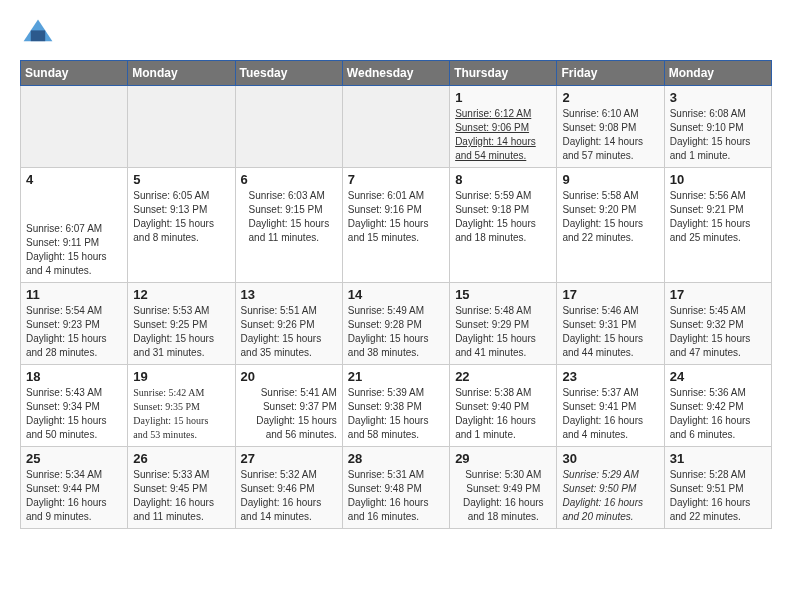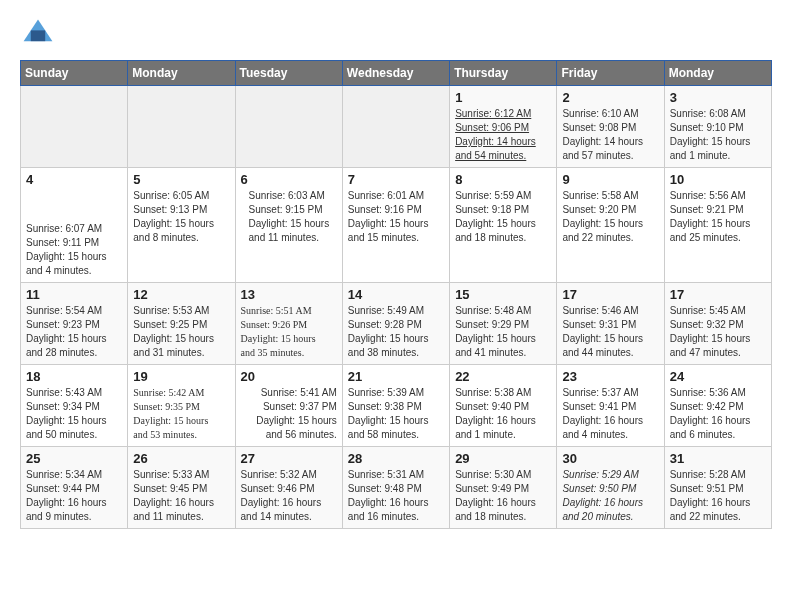--- a/index.html
+++ b/index.html
@@ -214,21 +214,21 @@
         </td>
         <td>
           <span class="day-number">12</span>
           <div class="day-info" style="white-space: pre-line;">Sunrise: 5:53 AM
 Sunset: 9:25 PM
 Daylight: 15 hours
 and 31 minutes.</div>
         </td>
         <td>
           <span class="day-number">13</span>
-          <div class="day-info" style="white-space: pre-line; font-family: Liberation Serif, serif;">Sunrise: 5:51 AM
+          <div class="day-info" style="white-space: pre-line;">Sunrise: 5:51 AM
 Sunset: 9:26 PM
 Daylight: 15 hours
 and 35 minutes.</div>
         </td>
         <td>
           <span class="day-number">14</span>
           <div class="day-info" style="white-space: pre-line;">Sunrise: 5:49 AM
 Sunset: 9:28 PM
 Daylight: 15 hours
 and 38 minutes.</div>
@@ -330,21 +330,21 @@
         </td>
         <td>
           <span class="day-number">28</span>
           <div class="day-info" style="white-space: pre-line;">Sunrise: 5:31 AM
 Sunset: 9:48 PM
 Daylight: 16 hours
 and 16 minutes.</div>
         </td>
         <td>
           <span class="day-number">29</span>
-          <div class="day-info" style="white-space: pre-line;">Sunrise: 5:30 AM
+          <div class="day-info" style="white-space: pre-line; text-align: center;">Sunrise: 5:30 AM
 Sunset: 9:49 PM
 Daylight: 16 hours
 and 18 minutes.</div>
         </td>
         <td>
           <span class="day-number">30</span>
           <div class="day-info" style="white-space: pre-line; font-style: italic;">Sunrise: 5:29 AM
 Sunset: 9:50 PM
 Daylight: 16 hours
 and 20 minutes.</div>

